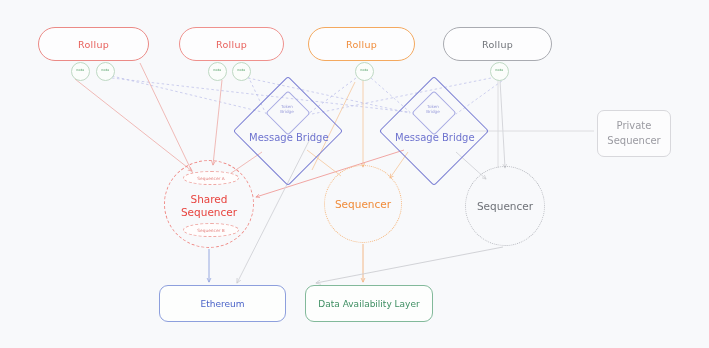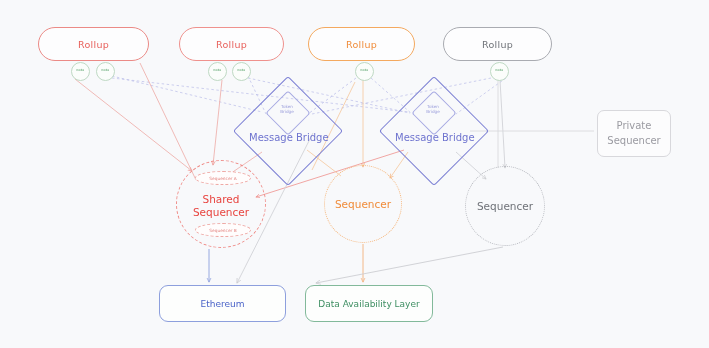--- a/index.html
+++ b/index.html
@@ -236,21 +236,21 @@
   <div class="diamond-wrap" style="left:433px; top:130px;">
     <div class="diamond-outer" style="left:-38px; top:-38px; width:76px; height:76px;"></div>
     <div class="diamond-inner" style="left:-15px; top:-33px; width:30px; height:30px;"></div>
     <div class="diamond-text tb-text" style="left:-22px; top:-25px; width:44px;">
       <div>Token</div>
       <div>Bridge</div>
     </div>
     <div class="diamond-text mb-text" style="left:-38px; top:2px; width:76px;">Message Bridge</div>
   </div>
 
-  <div class="node circle-node" style="left:176px; top:160px; width:90px; height:88px; border-color:#ef8e8a; border-style:dashed;">
+  <div class="node circle-node" style="left:164px; top:160px; width:90px; height:88px; border-color:#ef8e8a; border-style:dashed;">
     <div class="sub-pill" style="left:18px; top:10px; width:54px; height:12px;">Sequencer A</div>
     <div class="seq-main" style="color:#e8443f; margin-top:3px;">
       <div>Shared</div>
       <div>Sequencer</div>
     </div>
     <div class="sub-pill" style="left:18px; bottom:10px; width:54px; height:12px;">Sequencer B</div>
   </div>
 
   <div class="node circle-node" style="left:324px; top:165px; width:78px; height:78px; border-color:#f6b579;">
     <span class="seq-main" style="color:#f08c3a;">Sequencer</span>

